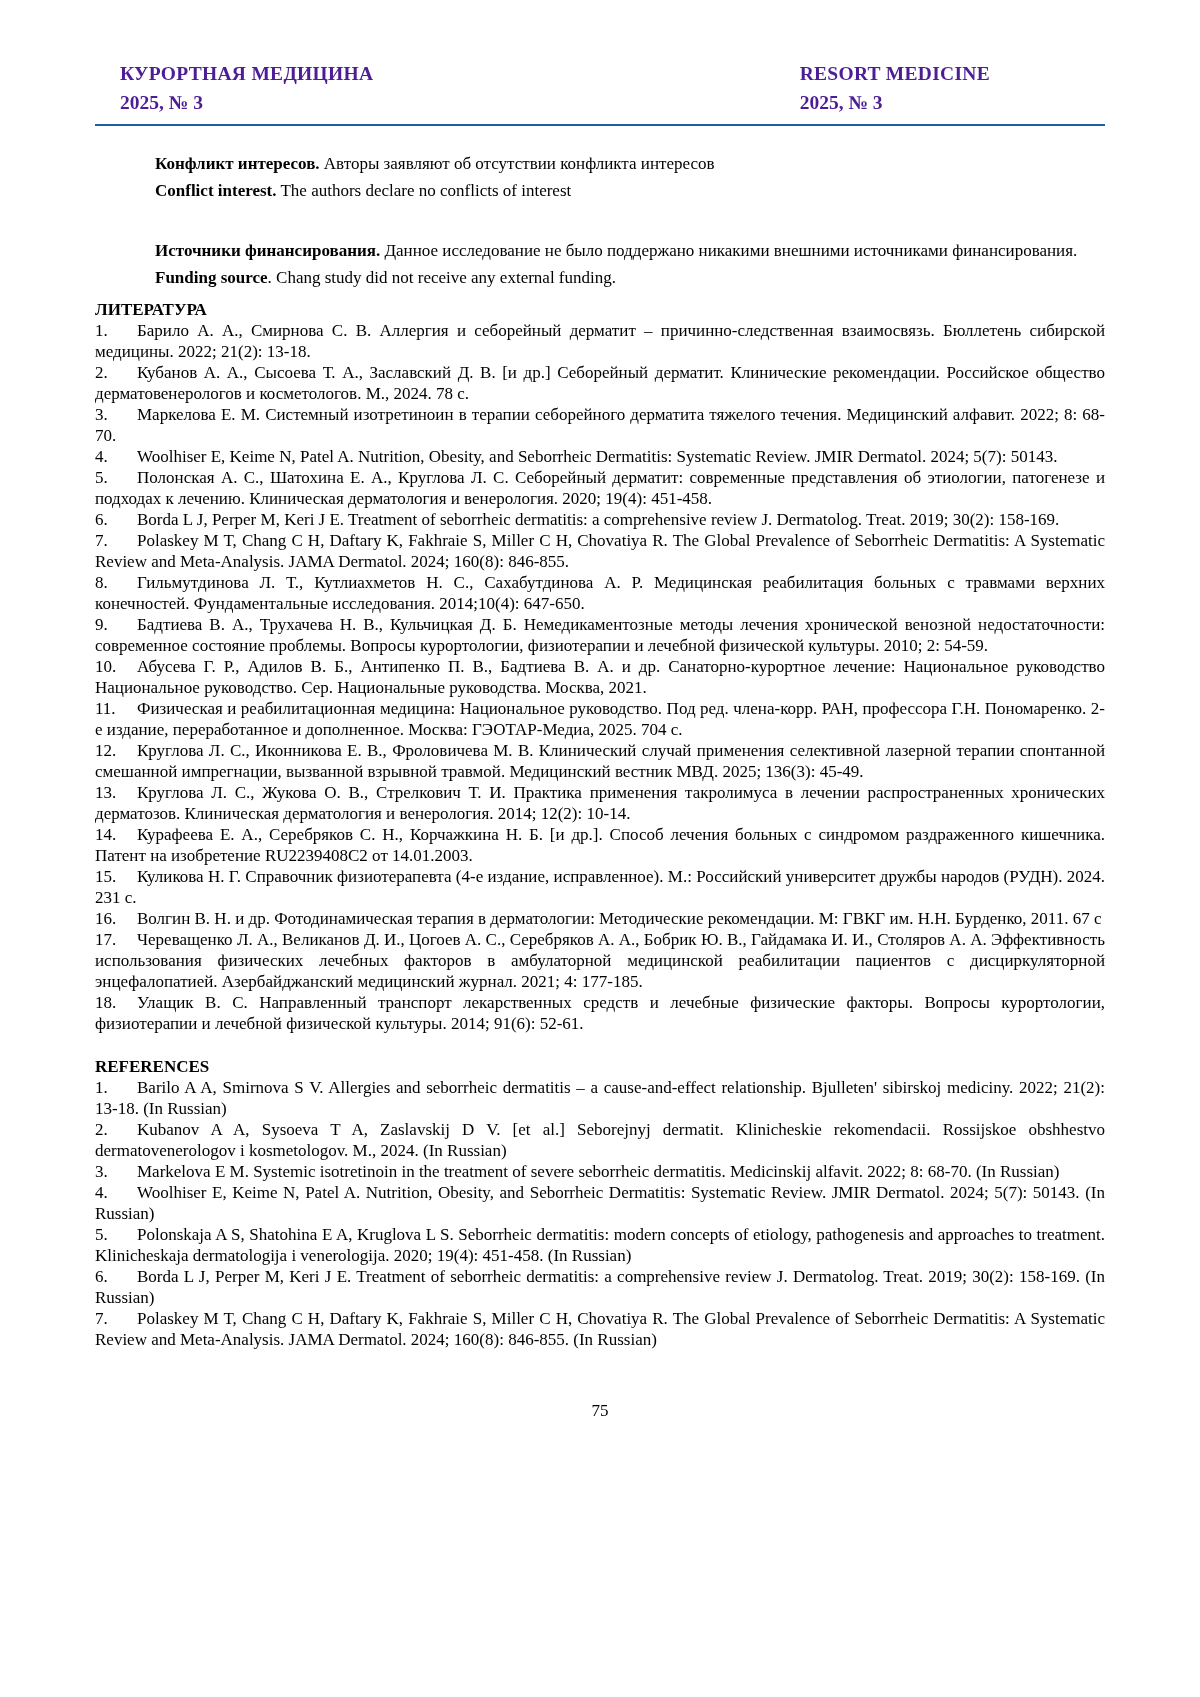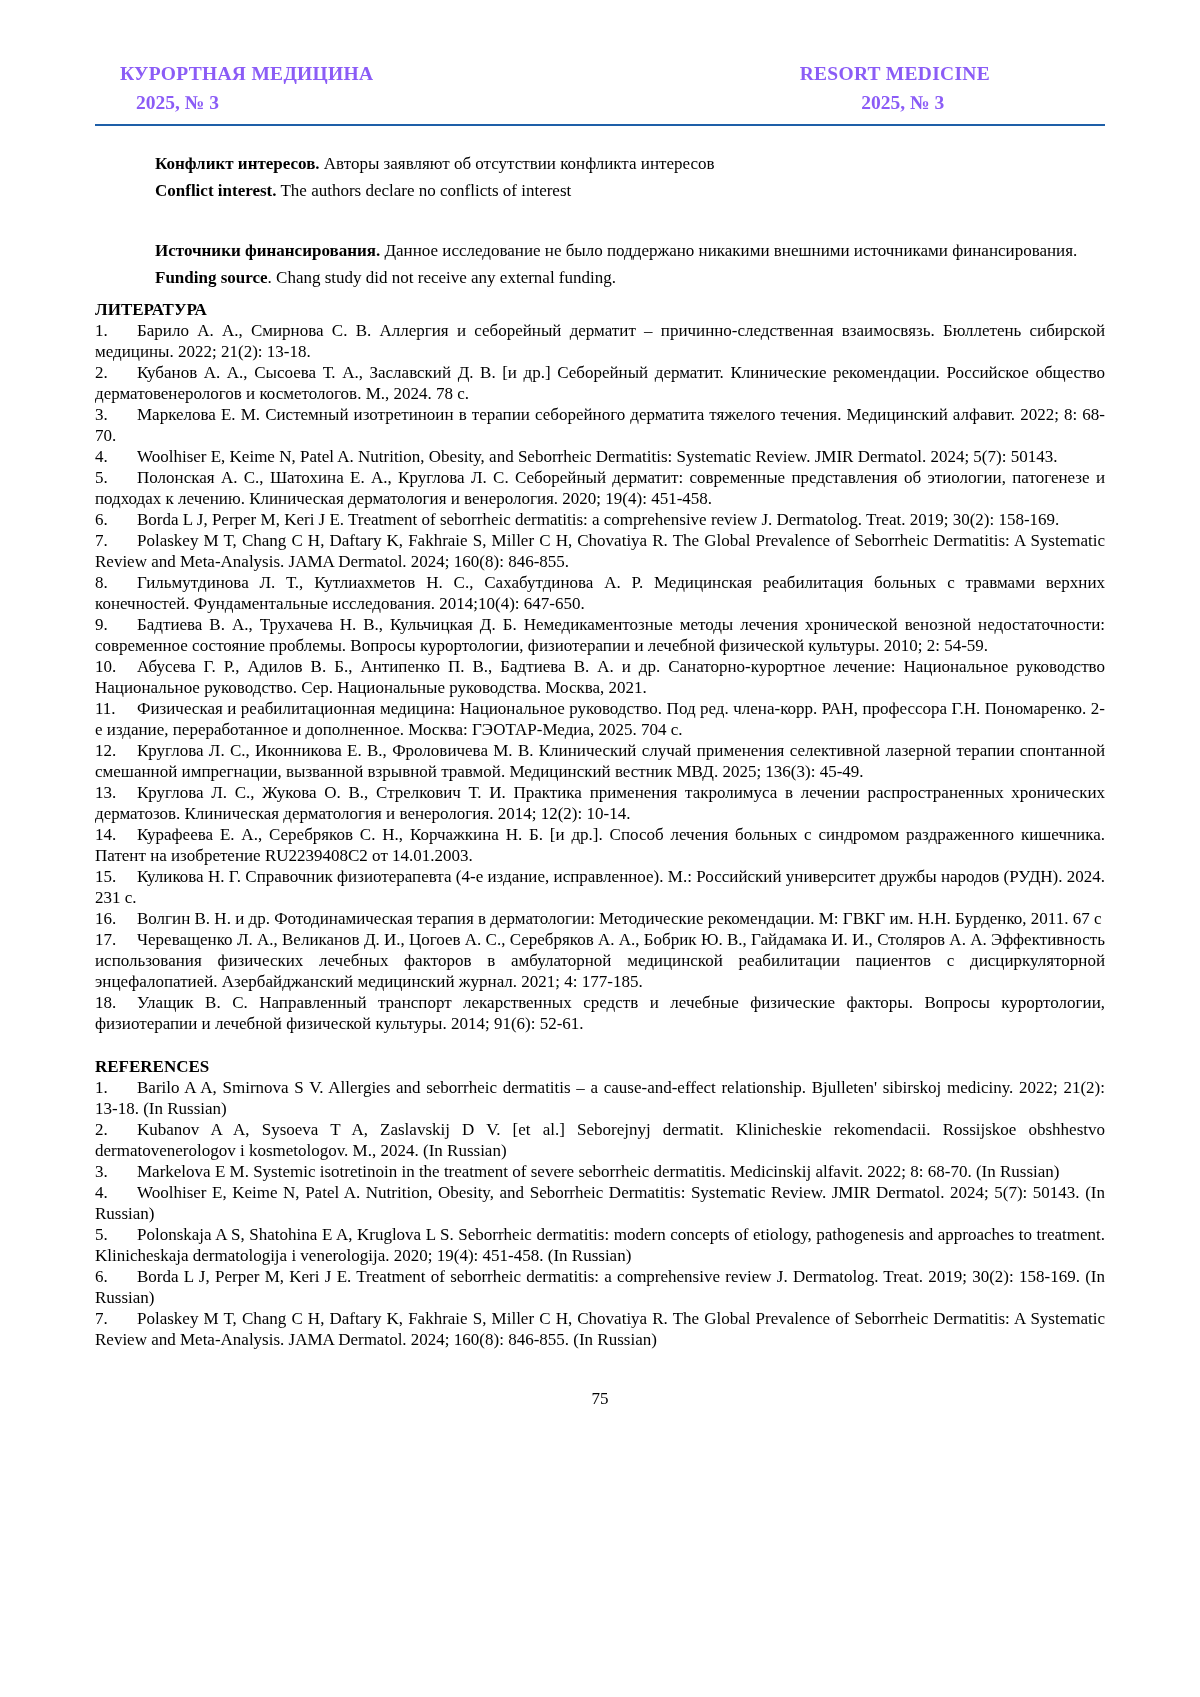--- a/index.html
+++ b/index.html
@@ -19,35 +19,34 @@
     font-size: 17px;
     line-height: 21px;
     overflow: hidden;
   }
   
   .page-header {
     display: flex;
     justify-content: space-between;
     align-items: flex-start;
     padding: 0 115px 0 25px;
-    color: #8b5cf6;
+    color: #4c1d95;
   }
-  .hdr-col.right { text-align: center; }
+  .hdr-col.right { text-align: left; }
   .hdr-title {
     font-weight: bold;
     font-size: 19.5px;
     line-height: 24px;
     letter-spacing: 0.3px;
   }
   .hdr-issue {
     font-weight: bold;
     font-size: 19.5px;
     line-height: 24px;
     margin-top: 5px;
-    margin-left: 16px;
   }
   .header-rule {
     border: none;
     border-top: 2.5px solid #1e5fa8;
     margin: 9px 0 0 0;
   }
   
   .block { margin: 8px; }
   .block .stmt {
     margin: 0;
@@ -71,21 +70,21 @@
     margin: 0;
     text-align: justify;
     line-height: 21px;
   }
   .ref-num {
     display: inline-block;
     width: 42px;
   }
   
   .page-footer {
-    margin-top: 38px;
+    margin-top: 50px;
     text-align: center;
   }
   .page-number {
     display: inline-block;
     font-size: 17px;
   }
 </style>
 </head>
 <body>
 

